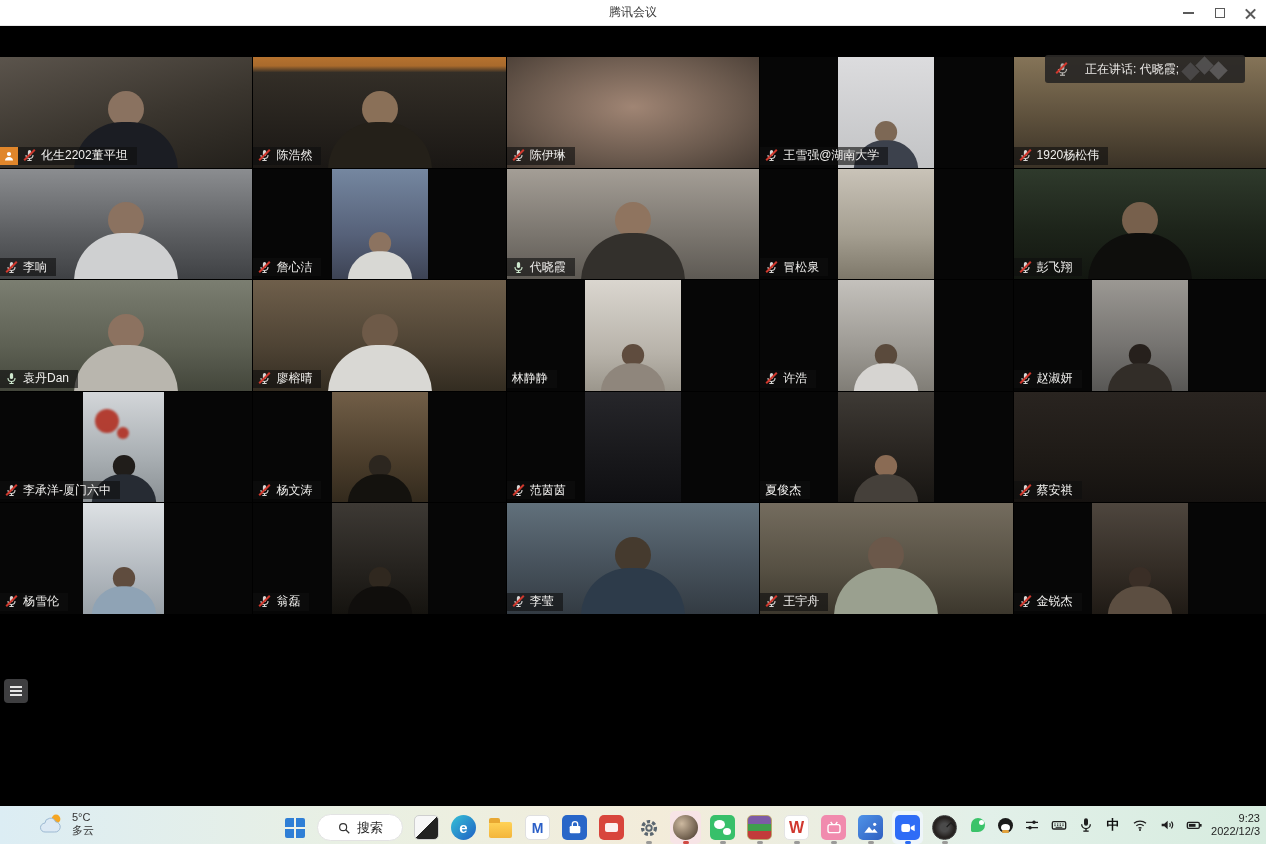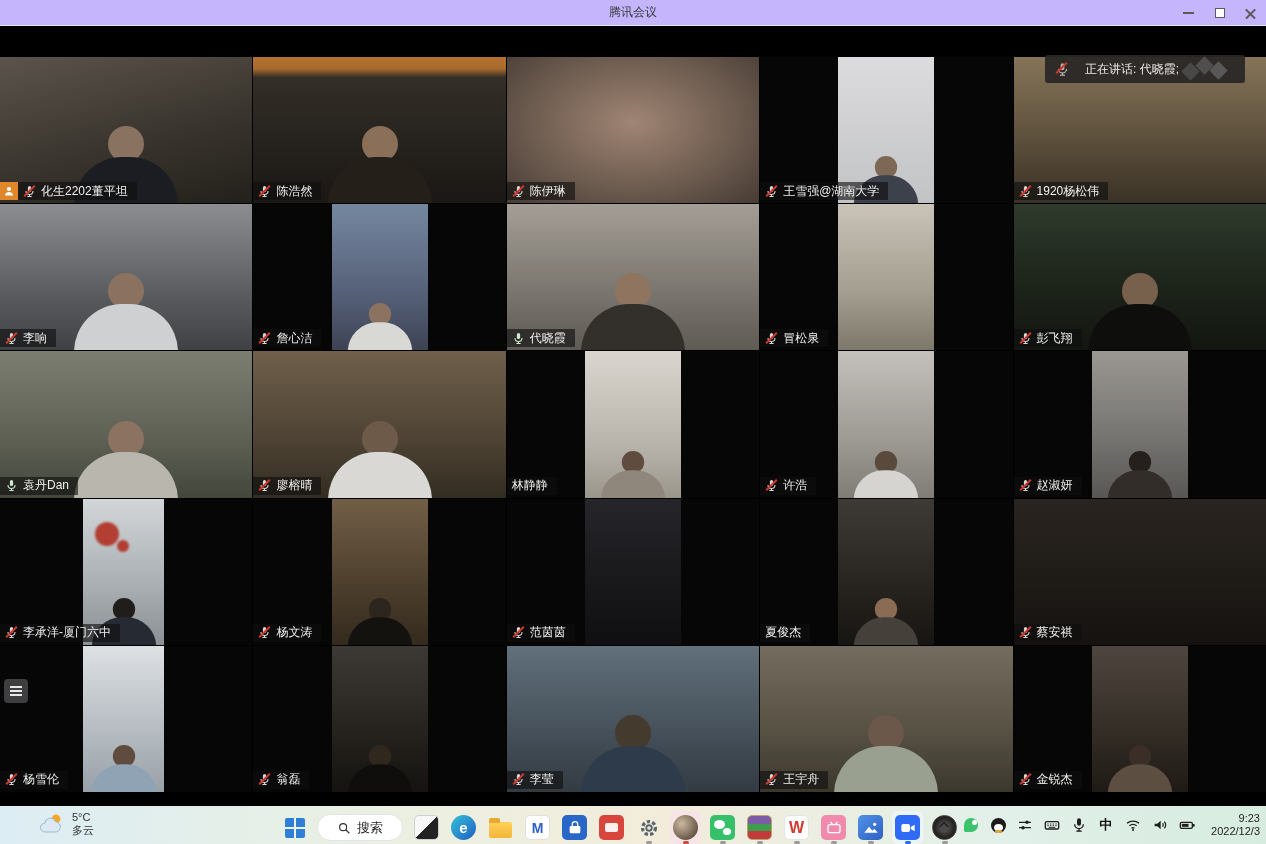--- a/index.html
+++ b/index.html
@@ -1,34 +1,34 @@
 <!DOCTYPE html>
 <html><head>
 <meta charset="utf-8">
 <style>
   html,body{margin:0;padding:0}
   body{width:1266px;height:844px;position:relative;overflow:hidden;background:#000;
        font-family:"Liberation Sans","DejaVu Sans",sans-serif;-webkit-font-smoothing:antialiased}
 
   
-  .titlebar{position:absolute;top:0;left:0;right:0;height:26px;background:#c4b5fd;
+  .titlebar{position:absolute;top:0;left:0;right:0;height:26px;background:#ffffff;
             display:flex;align-items:center;justify-content:center;border-bottom:1px solid #e8e8e8;box-sizing:border-box}
   .title{font-size:12px;color:#3a3a3a}
   .win-controls{position:absolute;right:0;top:0;height:26px;display:flex}
   .wc{width:31px;height:26px;display:flex;align-items:center;justify-content:center}
   .ico-min{width:11px;height:2px;background:#5a5a5a}
   .ico-restore{width:8px;height:8px;border:1.4px solid #5a5a5a;position:relative;background:#fdfdfd}
   .ico-restore::before{content:"";position:absolute;left:2px;top:-4px;width:8px;height:8px;border:1.4px solid #5a5a5a;z-index:-1}
   .ico-close{position:relative;width:11px;height:11px}
   .ico-close::before,.ico-close::after{content:"";position:absolute;left:-1px;top:5px;width:13px;height:1.6px;background:#5a5a5a}
   .ico-close::before{transform:rotate(45deg)}.ico-close::after{transform:rotate(-45deg)}
 
   
   .meeting{position:absolute;top:26px;left:0;right:0;bottom:38px;background:#000}
-  .grid{position:absolute;top:31px;left:0;width:1266px;height:735px;display:grid;
+  .grid{position:absolute;top:31px;left:0;width:1266px;height:557px;display:grid;
         grid-template-columns:repeat(5,1fr);grid-template-rows:repeat(5,1fr);gap:1px;background:#000}
   .tile{position:relative;overflow:hidden;background:#060606}
   .tile.speaking{box-shadow:inset 0 0 0 2px #35b45a}
   .scene{position:absolute;inset:0}
   .scene.pillar{inset:auto;top:0;bottom:0}
   .scene.pc{left:31%;width:38%}
   .scene.pl{left:33%;width:32%}
   .sil{position:absolute;left:50%;bottom:-2px;transform:translateX(-50%);width:120px}
   .pillar .sil{transform:translateX(-50%) scale(.62);transform-origin:center bottom}
   .sil .head{width:36px;height:36px;border-radius:50%;margin:0 auto}
@@ -106,21 +106,21 @@
 
   .tb-right{position:absolute;right:6px;top:0;height:38px;display:flex;align-items:center;gap:7px}
   .tray{width:20px;height:22px;display:flex;align-items:center;justify-content:center;color:#1f1f1f}
   .tray svg{width:16px;height:16px}
   .ime{font-size:13px;color:#111;font-weight:bold}
   .qq{width:15px;height:15px;border-radius:50%;background:#1b1b1b;position:relative}
   .qq::before{content:"";position:absolute;left:3px;bottom:2px;width:9px;height:7px;background:#fff;border-radius:50%}
   .qq::after{content:"";position:absolute;left:4px;bottom:0;width:7px;height:3px;background:#e2a23c;border-radius:2px}
   .wxtray{width:14px;height:14px;border-radius:50% 50% 50% 10%;background:#3ac36a;position:relative}
   .wxtray::after{content:"";position:absolute;right:1px;top:2px;width:5px;height:5px;background:#fff;border-radius:50%}
-  .clock{text-align:right;font-size:11px;color:#1f1f1f;line-height:13px;margin-left:7px}
+  .clock{text-align:right;font-size:11px;color:#1f1f1f;line-height:13px;margin-left:0}
 </style>
 </head>
 <body>
 
 <svg width="0" height="0" style="position:absolute">
   <defs>
     <symbol id="icon-mic" viewBox="0 0 24 24">
       <rect x="9" y="2" width="6" height="11" rx="3" fill="currentColor"></rect>
       <path d="M5.5 11a6.5 6.5 0 0 0 13 0" fill="none" stroke="currentColor" stroke-width="2"></path>
       <line x1="12" y1="17.5" x2="12" y2="21" stroke="currentColor" stroke-width="2"></line>

